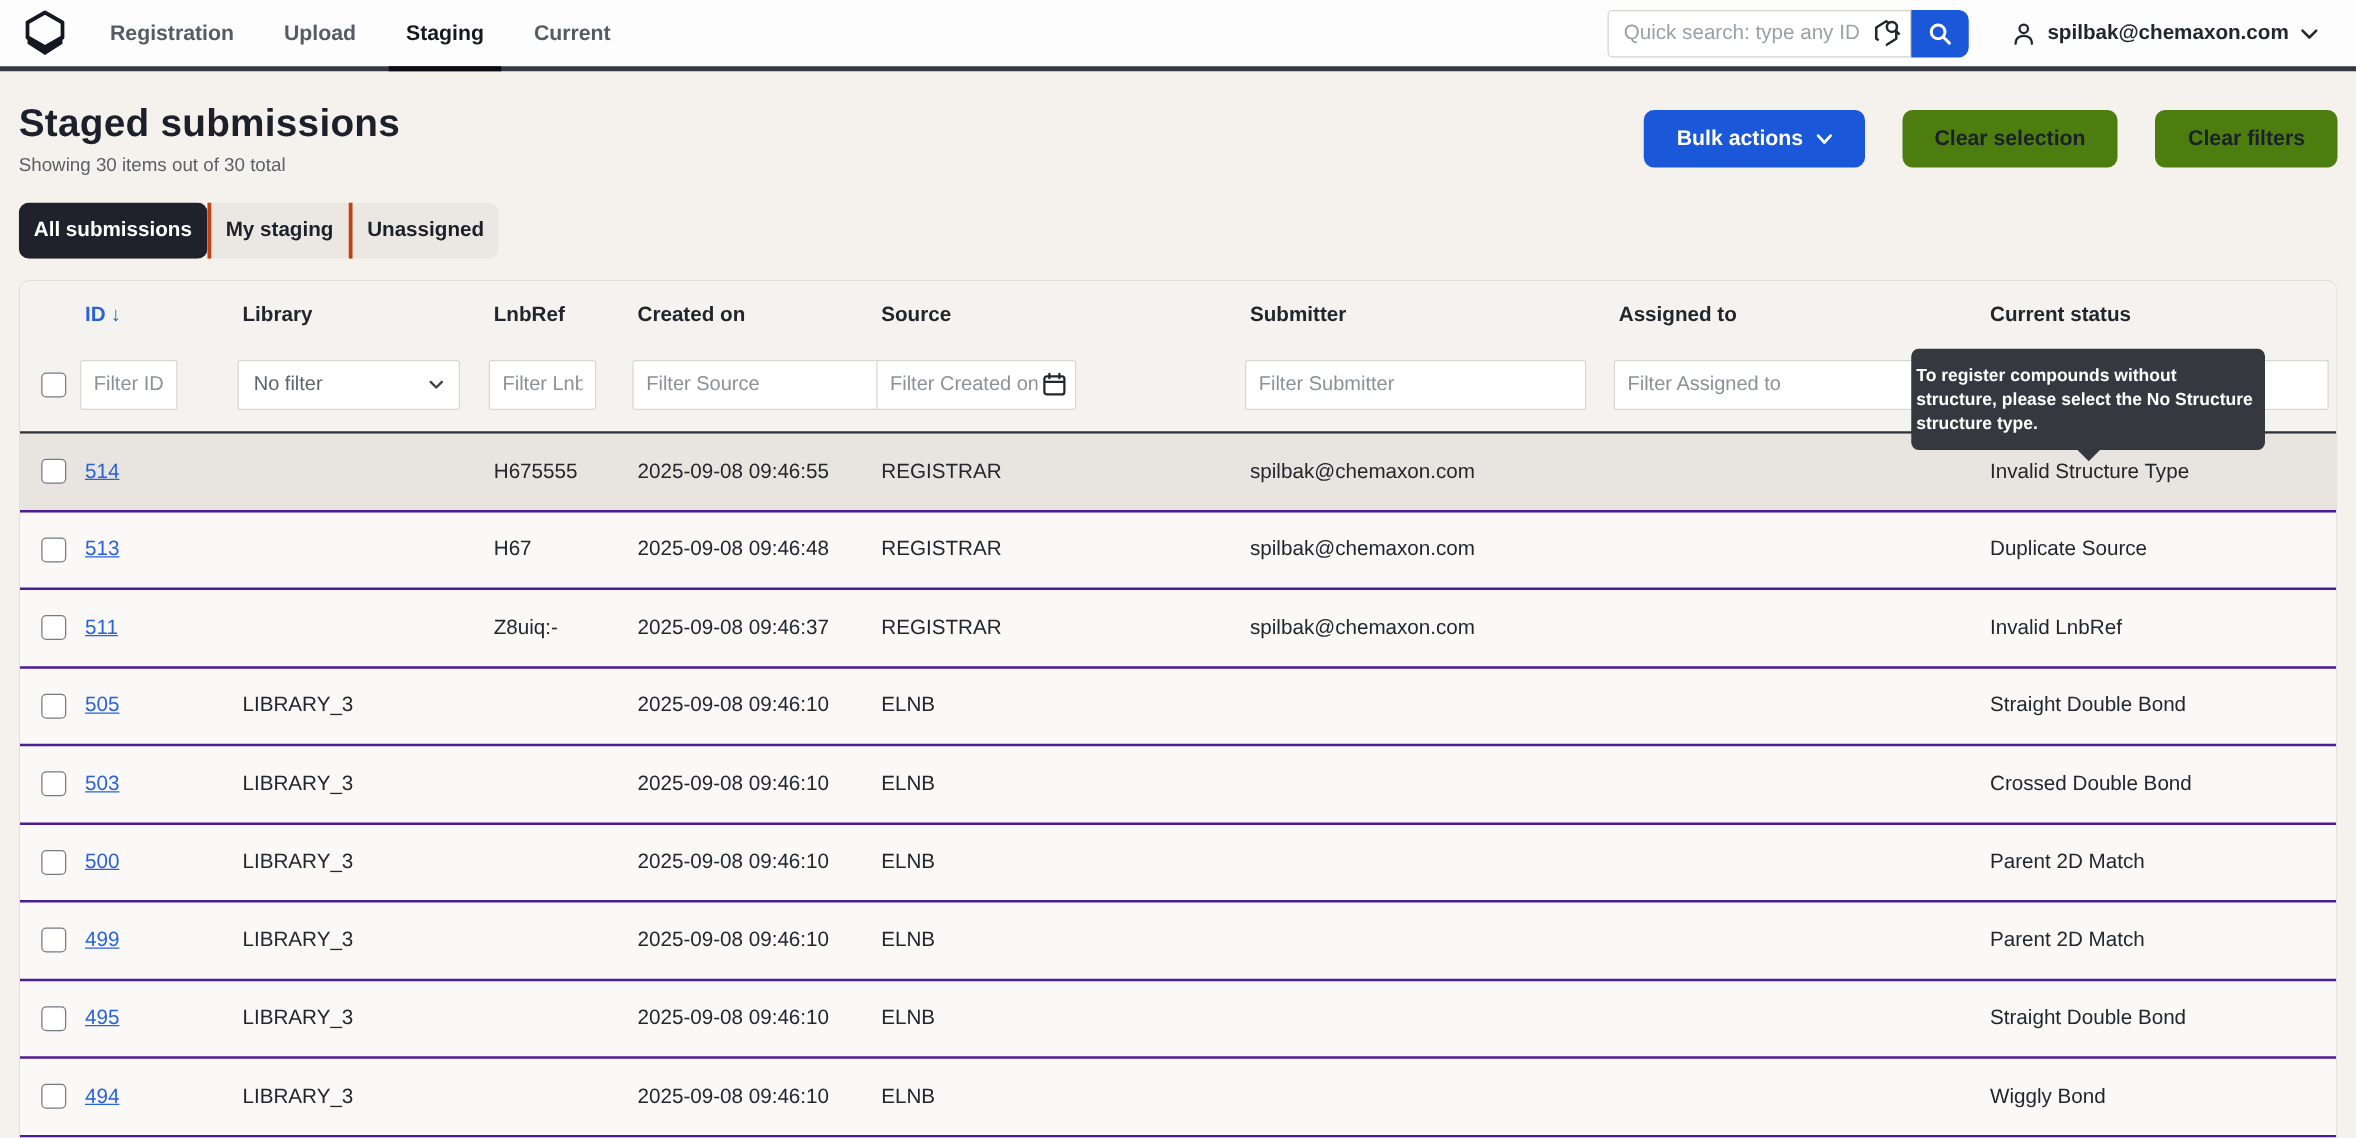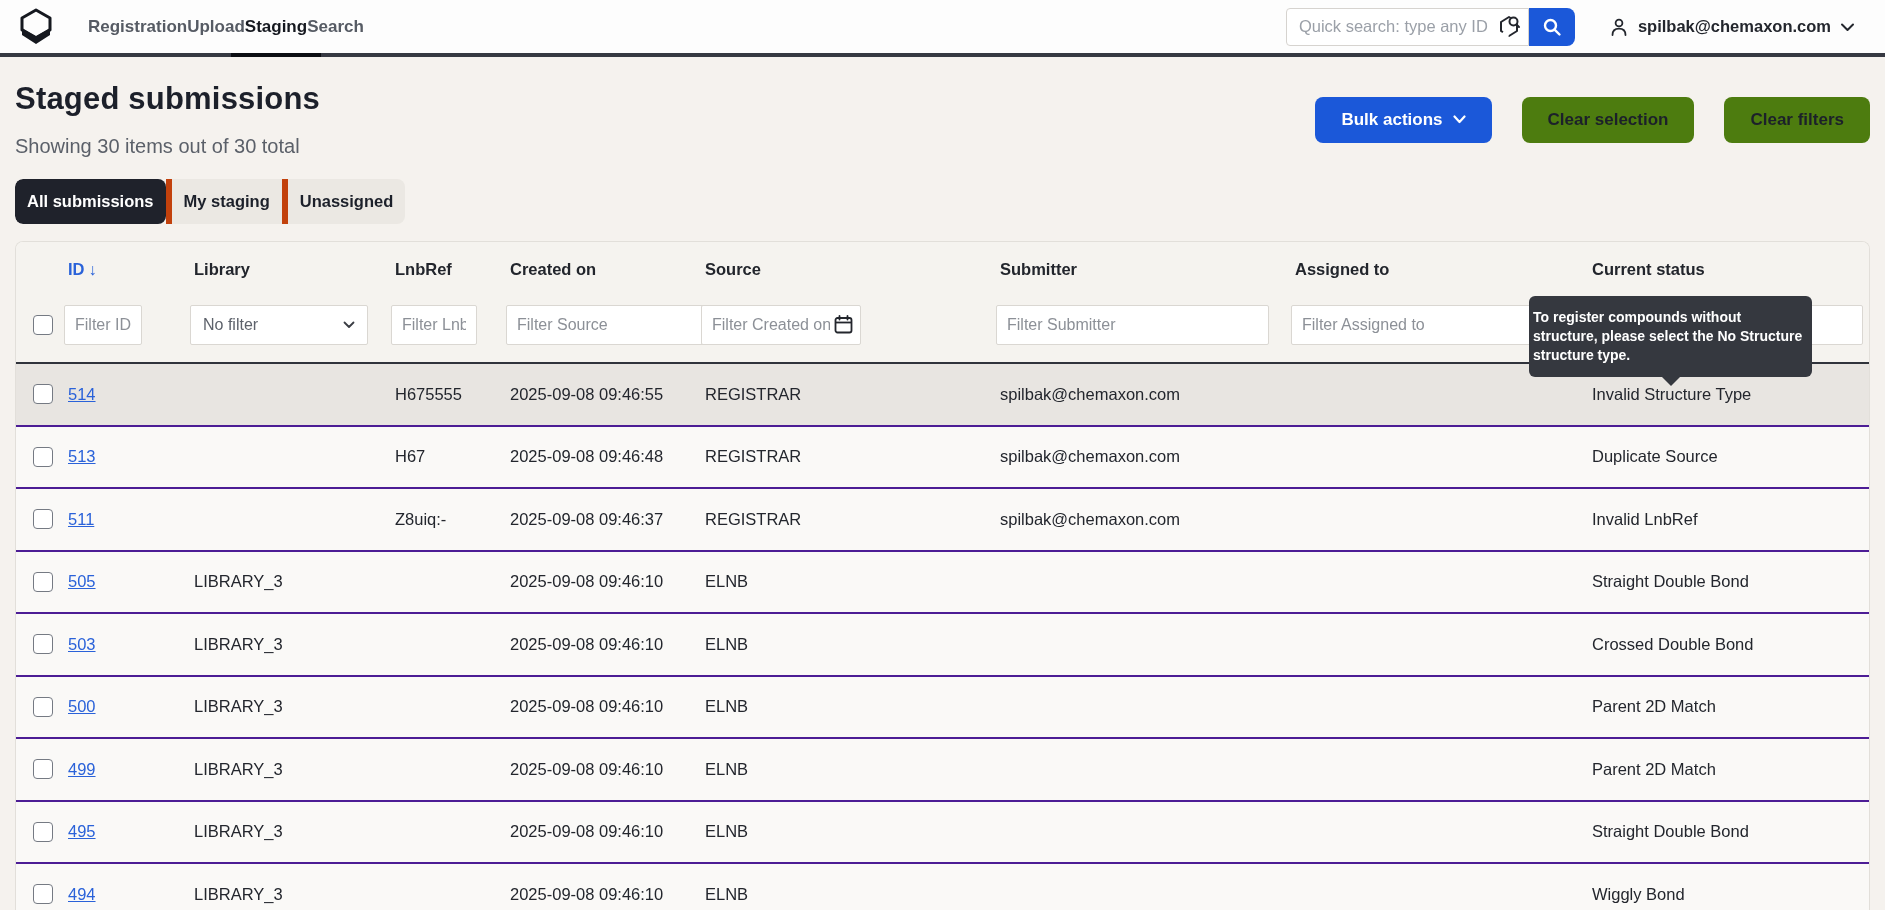--- a/index.html
+++ b/index.html
@@ -3,21 +3,21 @@
 <meta charset="utf-8">
 <style>
   * { margin:0; padding:0; box-sizing:border-box; }
   html,body { width:1885px; height:910px; overflow:hidden;
     font-family:"Liberation Sans", sans-serif; background:#f5f2ee; color:#23262d; }
 
   
   .navbar { height:57px; background:#fdfdfd; display:flex; align-items:center;
     padding:0 24px 0 12px; border-bottom:4px solid #363942; position:relative; }
   .logo { width:40px; height:40px; margin:0 32px 0 4px; display:flex; align-items:center; justify-content:center; }
-  .nav-items { display:flex; align-items:center; height:100%; }
+  .nav-items { display:flex; gap:40px; align-items:center; height:100%; }
   .nav-item { font-size:17px; font-weight:600; color:#565b64; cursor:pointer;
     height:100%; display:flex; align-items:center; position:relative; }
   .nav-item.active { color:#15181f; font-weight:700; }
   .nav-item.active::after { content:""; position:absolute; left:-14px; right:-14px;
     bottom:-4px; height:4px; background:#0b0d12; }
   .nav-right { margin-left:auto; display:flex; align-items:center; gap:34px; }
   .quick-search { display:flex; align-items:stretch; height:38px; }
   .quick-search .qs-box { width:243px; border:1px solid #d6d3cf; background:#fff;
     border-radius:4px 0 0 4px; display:flex; align-items:center; padding:0 6px 0 12px; }
   .quick-search input { border:none; outline:none; flex:1; min-width:0; font-size:16.5px;
@@ -26,32 +26,32 @@
   .qs-struct-icon { flex:0 0 auto; margin-left:2px; }
   .qs-btn { width:46px; border:none; background:#1b58d9; border-radius:0 8px 8px 0;
     display:flex; align-items:center; justify-content:center; cursor:pointer; }
   .user-menu { display:flex; align-items:center; gap:9px; cursor:pointer; margin-right:6px; }
   .user-email { font-size:16.5px; font-weight:700; color:#23262d; }
 
   
   .page-header { display:flex; align-items:center; justify-content:space-between;
     padding:24px 15px 0 15px; }
   .page-title { font-size:31px; font-weight:800; color:#1c202a; letter-spacing:.2px; }
-  .page-subtitle { font-size:20px; color:#5b6069; margin-top:18px; }
+  .page-subtitle { font-size:15px; color:#5b6069; margin-top:7px; }
   .header-actions { display:flex; gap:30px; align-items:center; }
   .btn { height:46px; border:none; border-radius:8px; font-size:17px; font-weight:700;
     padding:0 26px; cursor:pointer; font-family:"Liberation Sans", sans-serif; }
   .btn-primary { background:#1b58d9; color:#fff; display:flex; align-items:center; gap:10px; }
   .btn-light { background:#4d7c0f; color:#1c202a; }
 
   
   .tabs { display:inline-flex; margin:21px 15px 0 15px; border-radius:8px; overflow:hidden; }
   .tab { height:45px; display:flex; align-items:center; padding:0 12px; font-size:16.5px;
     font-weight:700; background:#ebe8e3; color:#1c202a; cursor:pointer; }
-  .tab + .tab { border-left:6px solid #c2410c; }
+  .tab + .tab { border-left:3px solid #c2410c; }
   .tab.active { background:#1f222b; color:#fff; border-radius:8px; border-left:none; }
 
   
   .card { position:relative; margin:17px 15px 0 15px; background:#faf9f7;
     border:1px solid #e2dfda; border-bottom:none; border-radius:8px 8px 0 0;
     height:700px; overflow:hidden; }
   .grid-row { display:grid;
     grid-template-columns:48px 126px 201px 115px 195px 295px 295px 297px 1fr;
     align-items:center; }
   .thead { height:46px; padding-top:8px; background:#f5f3ef; }
@@ -100,21 +100,21 @@
   <div class="logo">
     <svg width="38" height="38" viewBox="0 0 38 38">
       <path d="M19 2 L33 10 V22 L19 30 L5 22 V10 Z" fill="none" stroke="#15181f" stroke-width="3" stroke-linejoin="round"></path>
       <path d="M5 20 L19 28 L33 20 V27 L19 36 L5 27 Z" fill="#15181f"></path>
     </svg>
   </div>
   <div class="nav-items">
     <div class="nav-item">Registration</div>
     <div class="nav-item">Upload</div>
     <div class="nav-item active">Staging</div>
-    <div class="nav-item">Search</div>
+    <div class="nav-item">Current</div>
   </div>
   <div class="nav-right">
     <div class="quick-search">
       <div class="qs-box">
         <input type="text" placeholder="Quick search: type any ID" style="">
         <span class="qs-struct-icon">
           <svg width="26" height="26" viewBox="0 0 26 26">
             <path d="M13 3 L21 8 V17 L13 22 L5 17 V8 Z" fill="none" stroke="#23262d" stroke-width="2" stroke-linejoin="round" stroke-dasharray="28 7"></path>
             <circle cx="17.5" cy="7.5" r="4" fill="#fff" stroke="#23262d" stroke-width="2"></circle>
             <line x1="20.5" y1="10.5" x2="23" y2="13" stroke="#23262d" stroke-width="2" stroke-linecap="round"></line>

